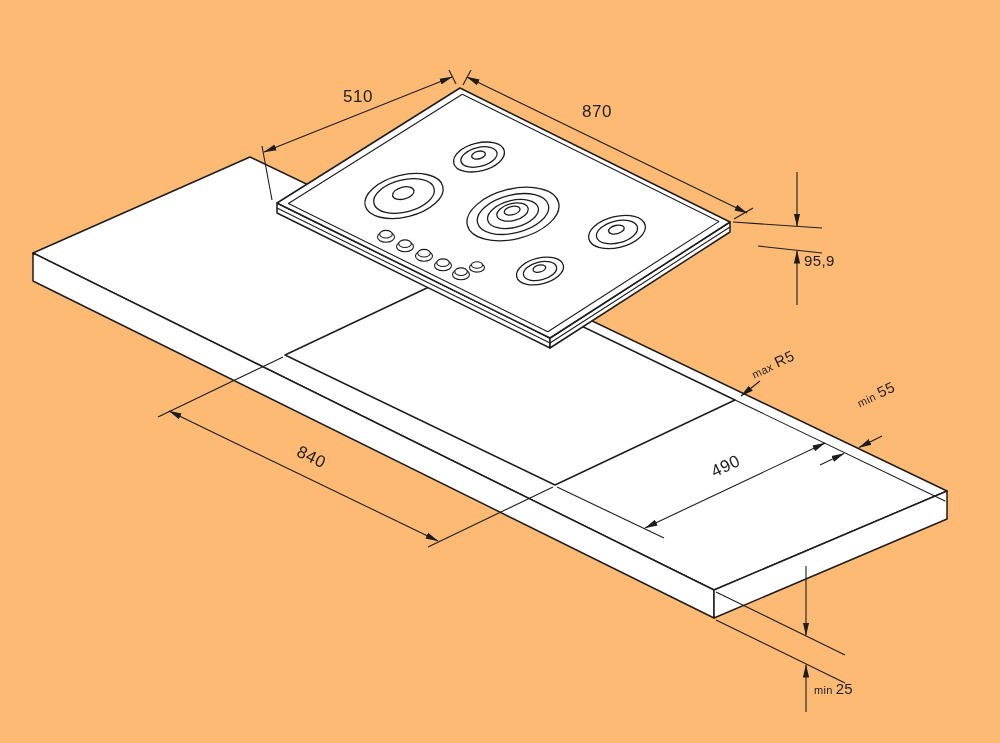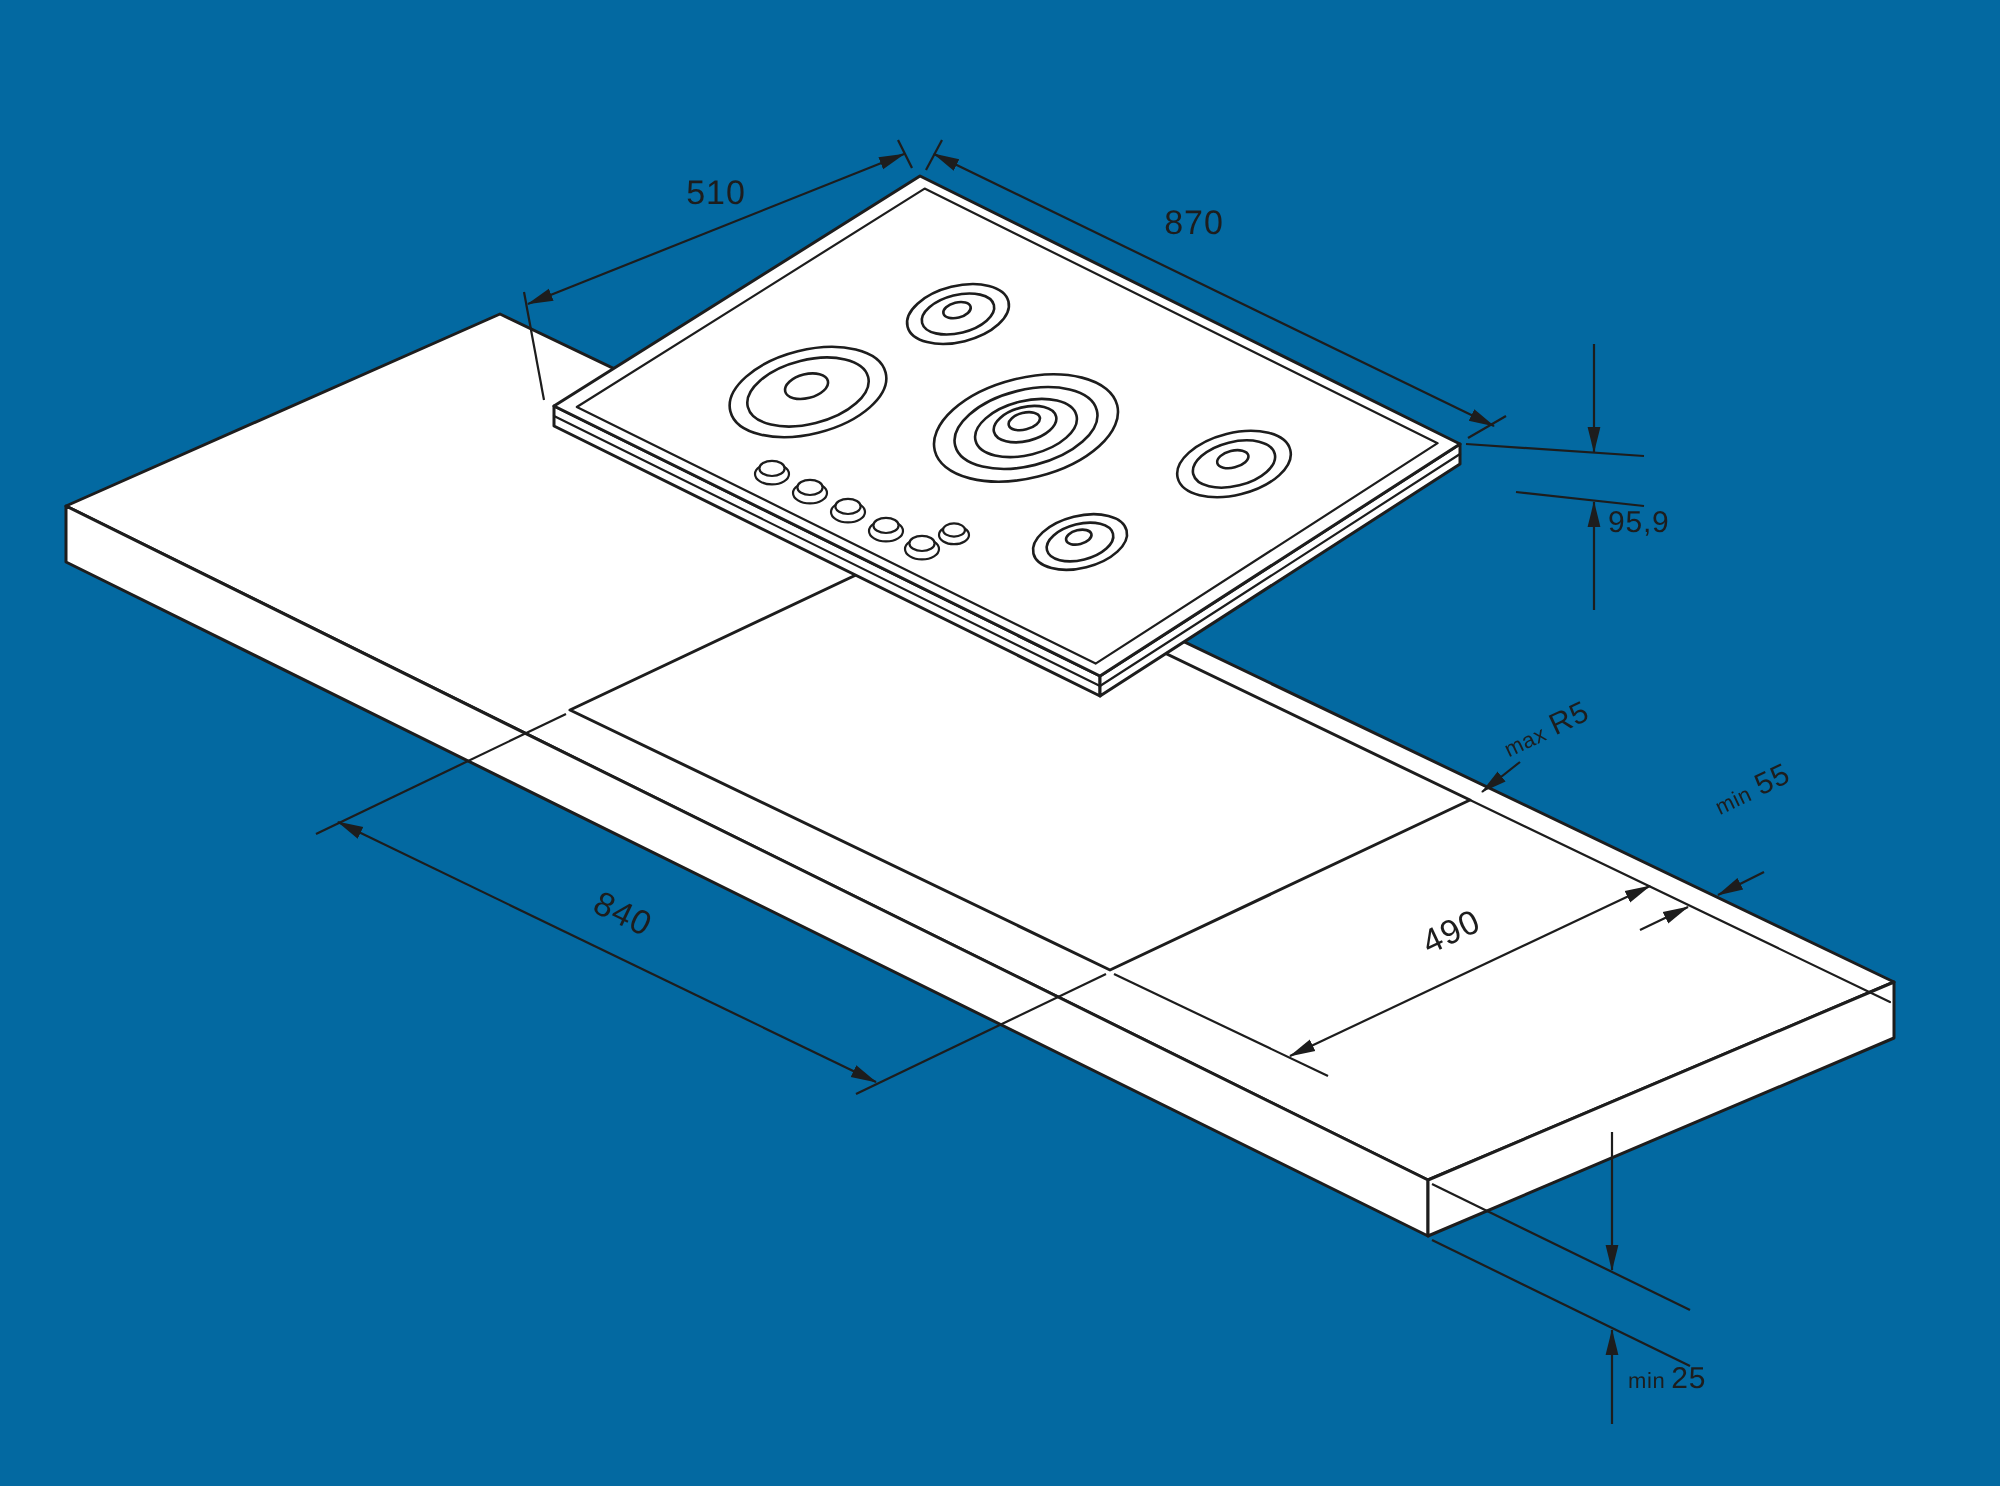--- a/index.html
+++ b/index.html
@@ -1,16 +1,16 @@
 <!DOCTYPE html>
 <html><head>
 <meta charset="utf-8">
 <style>
   html,body{margin:0;padding:0;background:#ffffff;}
-  .stage{width:1000px;height:743px;background:#0369a1;position:relative;overflow:hidden;}
+  .stage{width:1000px;height:743px;background:#fdba74;position:relative;overflow:hidden;}
   svg{display:block;}
   .face{fill:#ffffff;stroke:#1d1d1d;stroke-width:1.5;stroke-linejoin:round;}
   .ln{fill:none;stroke:#1d1d1d;stroke-width:1.5;stroke-linejoin:round;stroke-linecap:round;}
   .thin{fill:none;stroke:#1d1d1d;stroke-width:1.1;stroke-linejoin:round;stroke-linecap:round;}
   .burner{fill:#ffffff;stroke:#1d1d1d;stroke-width:1.3;}
   .knob{fill:#ffffff;stroke:#1d1d1d;stroke-width:1.1;}
   .dim{fill:none;stroke:#1d1d1d;stroke-width:1.1;stroke-linecap:butt;}
   text{font-family:"Liberation Sans","DejaVu Sans",sans-serif;fill:#1d1d1d;}
   .dtxt{font-size:17px;letter-spacing:0.5px;}
   .dtxt-s{font-size:15px;letter-spacing:0.4px;}

